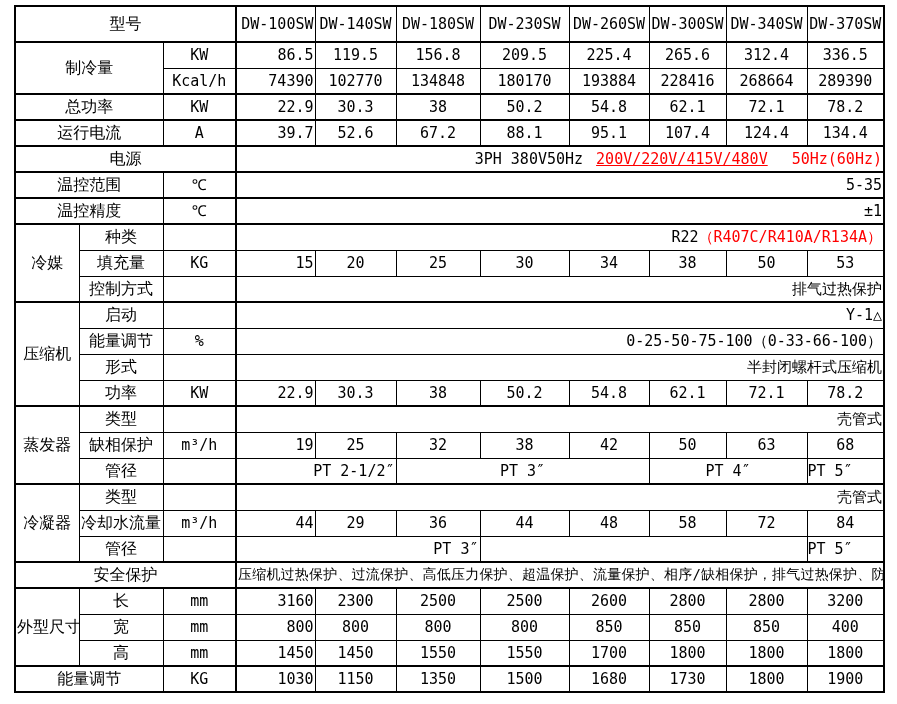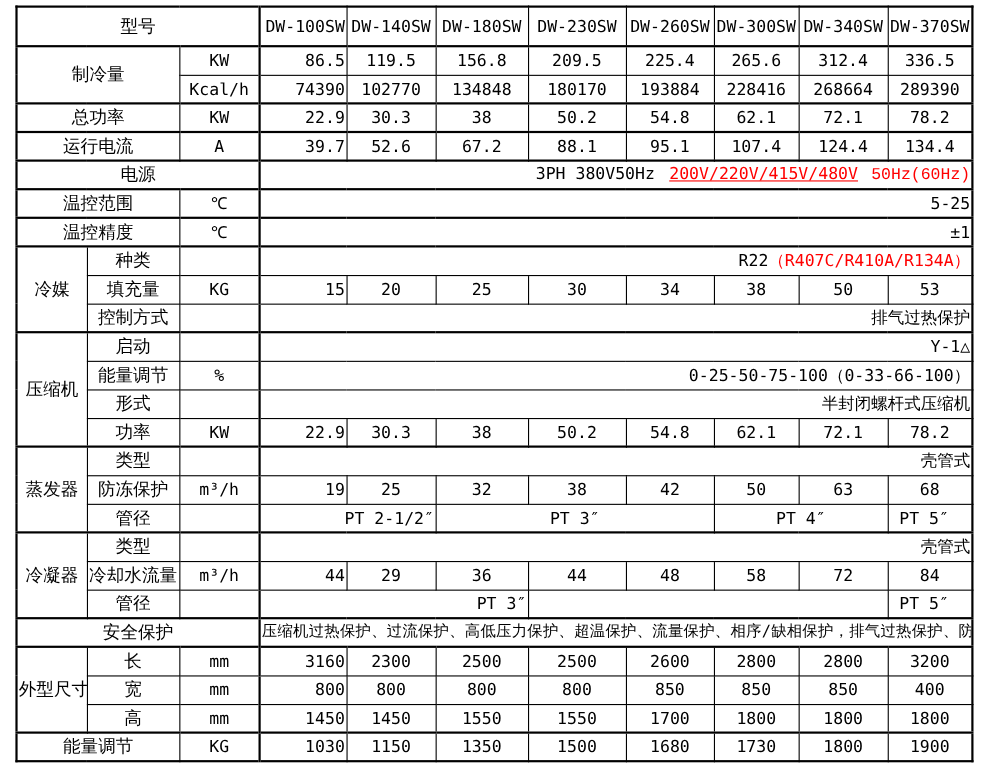--- a/index.html
+++ b/index.html
@@ -17,25 +17,25 @@
   td {
     border: 1px solid var(--ink);
     text-align: center; vertical-align: middle;
     padding: 0 1px; font-size: 15px; line-height: 1.1;
     overflow: hidden; white-space: nowrap;
   }
   tr { height: 26px; }
   tr.hd { height: 36px; }
   tr.sec td { border-top-width: 2px; }
   td.dstart { border-left-width: 2px; text-align: right; }
-  td.left { text-align: left; padding-left: 10px; }
+  td.left { text-align: left; padding-left: 0; }
   td.lbl { font-size: 16px; }
   .red { color: var(--red); }
   .gap { margin-left: 13px; text-decoration: underline; }
-  .gap2 { margin-left: 12px; font-family: Liberation Mono, monospace; }
+  .gap2 { margin-left: 24px; }
   td.safety { font-size: 14px; letter-spacing: 0.2px; }
 </style>
 </head>
 <body>
 
 <div class="page">
 <table class="spec">
 <colgroup>
   <col style="width:64px">
         <col style="width:84px">
@@ -117,21 +117,21 @@
 <tr class="sec">
   <td colspan="3" class="lbl">电源</td>
   <td colspan="8" class="dstart">
     <span>3PH 380V50Hz</span><span class="red gap">200V/220V/415V/480V</span><span class="red gap2">50Hz(60Hz)</span>
   </td>
 </tr>
 
 <tr class="sec">
   <td colspan="2" class="lbl">温控范围</td>
   <td>℃</td>
-  <td colspan="8" class="dstart">5-25</td>
+  <td colspan="8" class="dstart">5-35</td>
 </tr>
 
 <tr class="sec">
   <td colspan="2" class="lbl">温控精度</td>
   <td>℃</td>
   <td colspan="8" class="dstart">±1</td>
 </tr>
 
 <tr class="sec">
   <td rowspan="3" class="lbl">冷媒</td>
@@ -194,21 +194,21 @@
 </tr>
 
 <tr class="sec">
   <td rowspan="3" class="lbl">蒸发器</td>
   <td class="lbl">类型</td>
   <td></td>
   <td colspan="8" class="dstart">壳管式</td>
 </tr>
 
 <tr>
-  <td class="lbl">防冻保护</td>
+  <td class="lbl">缺相保护</td>
   <td>m³/h</td>
   <td class="dstart">19</td>
   <td>25</td>
   <td>32</td>
   <td>38</td>
   <td>42</td>
   <td>50</td>
   <td>63</td>
   <td>68</td>
 </tr>

